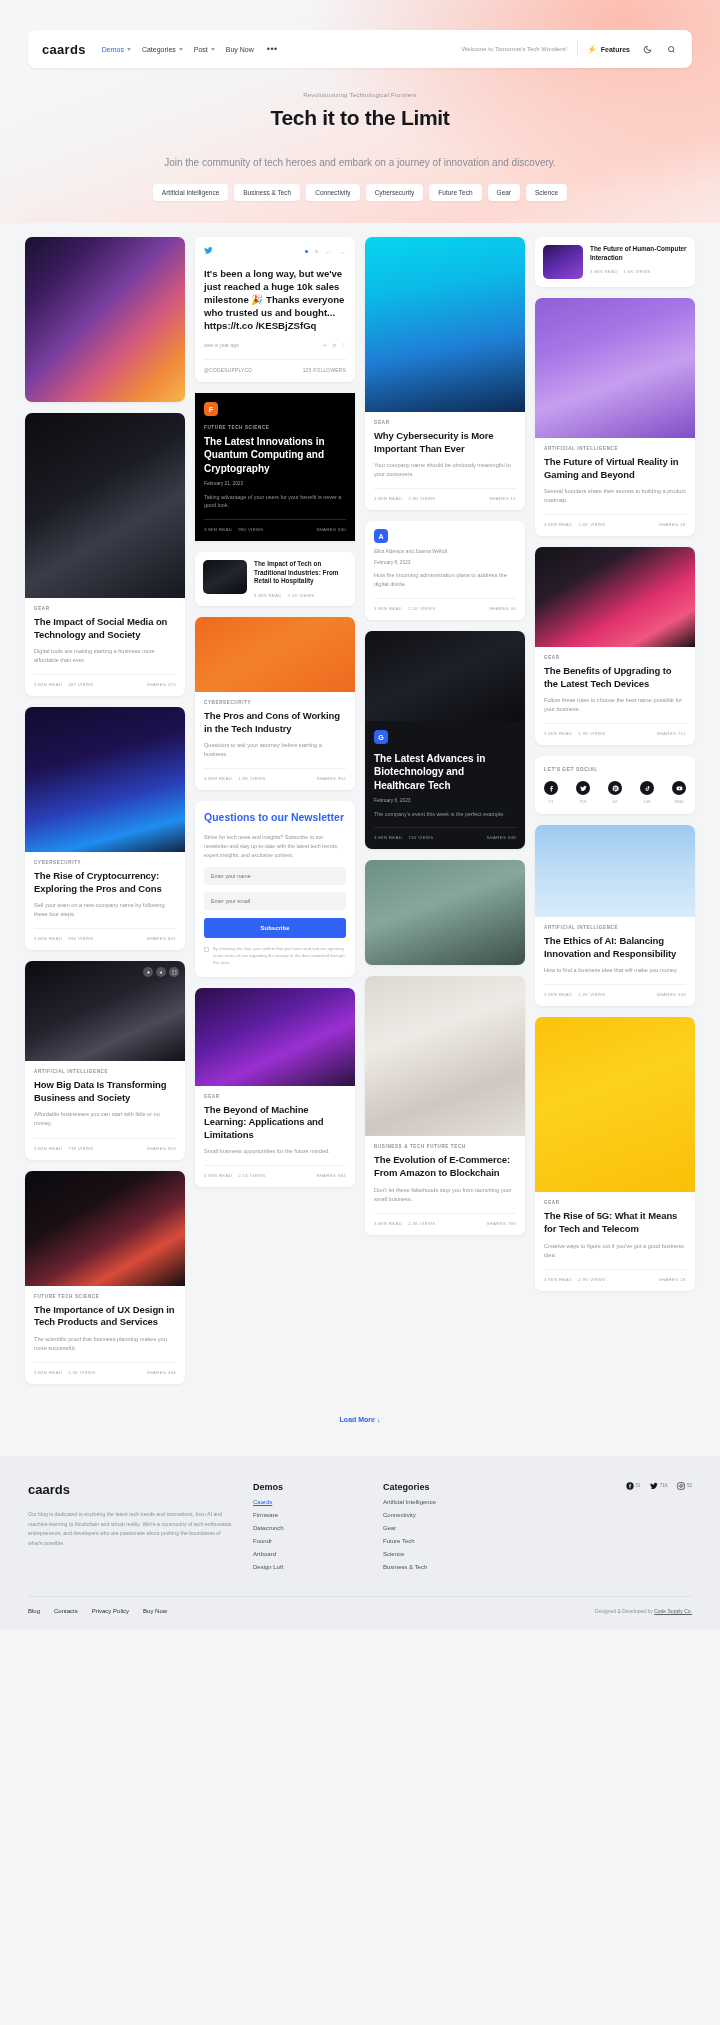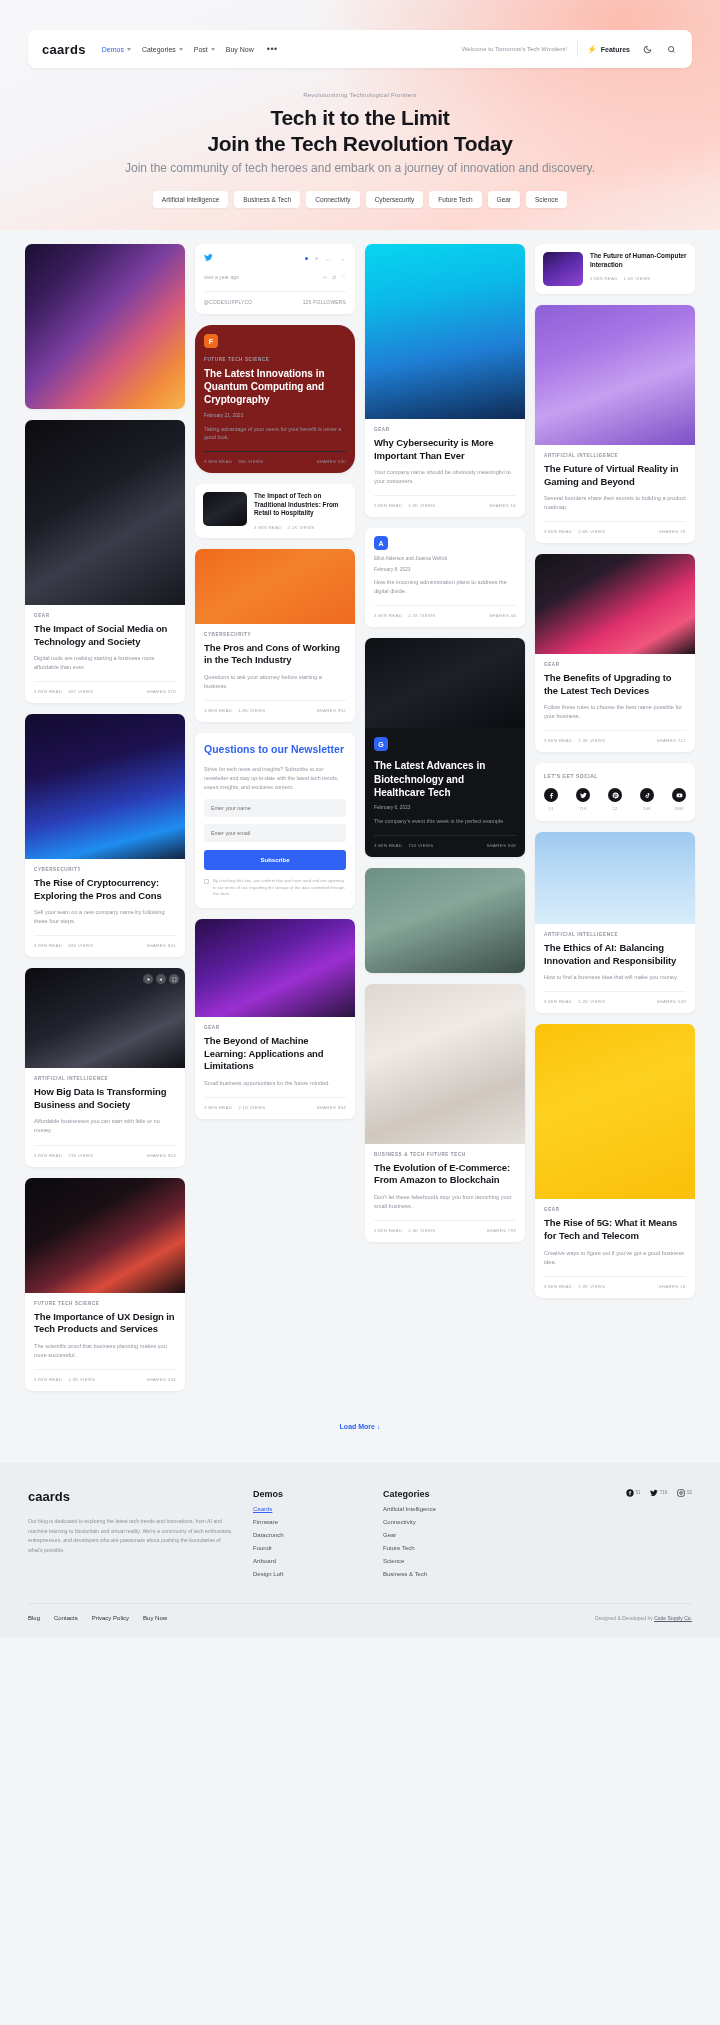--- a/index.html
+++ b/index.html
@@ -49,21 +49,21 @@
   .nav-sep { width:1px; height:16px; background:#e7e8ec; }
   .nav-feature { font-size: 7px; color:#24262c; display:flex; align-items:center; gap:3px; font-weight:600;}
   .bolt { color:#24262c; font-size:8px; }
   .ico-btn { width:14px;height:14px;display:flex;align-items:center;justify-content:center;cursor:pointer; }
   .ico-btn svg { width:9px; height:9px; }
 
   
   .hero { position: relative; z-index:2; text-align: center; padding: 24px 0 0; }
   .eyebrow { font-size: 6px; color: #8e939d; letter-spacing: .25px; }
   .hero h1 { font-size: 21px; line-height: 1.24; font-weight: 700; margin-top: 7px; letter-spacing: -.3px; color:#15171c; }
-  .hero p { font-size: 12px; color: #878c96; margin-top: 4px; }
+  .hero p { font-size: 10px; color: #878c96; margin-top: 26px; }
 
   .pills { display:flex; justify-content:center; gap:6px; margin-top: 16px; padding-bottom: 22px; flex-wrap: wrap; }
   .pill {
     background:#fff; border-radius:4px; font-size:6.5px; color:#3b3e46;
     padding:5px 9px; box-shadow:0 1px 2px rgba(20,20,40,.05); cursor:pointer; white-space:nowrap;
   }
 
   
   .grid {
     display: grid;
@@ -118,21 +118,21 @@
   .tw-dot { width:3px;height:3px;border-radius:50%;background:#2f62f5; }
   .tw-dot.off{background:#d6d9de;}
   .tw-arrow { font-size:7px; color:#b7bcc4; cursor:pointer;}
   .tw-text { font-size:9.6px; font-weight:700; line-height:1.36; margin-top:10px; color:#15171c; word-break:break-word; }
   .tw-time { display:flex; align-items:center; font-size:5px; color:#a4a9b2; margin-top:10px; }
   .tw-acts { margin-left:auto; display:flex; gap:5px; color:#b7bcc4; font-size:5px; }
   .tw-foot { display:flex; align-items:center; font-size:4.8px; color:#8d929c; margin-top:11px; padding-top:8px; border-top:1px solid #eef0f2; letter-spacing:.3px; }
   .tw-foot .r { margin-left:auto; }
 
   
-  .dark-card { background:#7f1d1d; border-radius:17px; overflow:hidden; color:#fff; box-shadow:0 1px 3px rgba(20,22,40,.08); }
+  .dark-card { background:#000000; border-radius:0; overflow:hidden; color:#fff; box-shadow:0 1px 3px rgba(20,22,40,.08); }
   .dark-card .pad { padding:9px; }
   .badge-sq { width:14px;height:14px;border-radius:4px;display:flex;align-items:center;justify-content:center;font-size:7px;font-weight:700;color:#fff; }
   .dk-kicker { font-size:4.6px; letter-spacing:.6px; color:#9aa0ab; font-weight:700; margin-top:9px; text-transform:uppercase;}
   .dk-title { font-size:10px; font-weight:700; line-height:1.32; margin-top:5px; }
   .dk-date { font-size:4.8px; color:#9aa0ab; margin-top:6px; }
   .dk-ex { font-size:5.4px; color:#8e939d; line-height:1.6; margin-top:7px; }
   .dk-meta { display:flex; font-size:4.4px; color:#8e939d; margin-top:9px; padding-top:7px; border-top:1px solid #26282f; letter-spacing:.3px; text-transform:uppercase;}
   .dk-meta .sp { margin-left:auto; }
 
   .overlay-card { position:relative; border-radius:7px; overflow:hidden; box-shadow:0 1px 3px rgba(20,22,40,.08); }
@@ -236,21 +236,20 @@
               <path d="M20 20l-3.5-3.5"></path>
             </svg>
         </div>
       </div>
     </div>
 
     <div class="hero">
       <div class="eyebrow">Revolutionizing Technological Frontiers</div>
       <h1>
         <span>Tech it to the Limit</span><br>
-        <span>Join the Tech Revolution Today</span>
       </h1>
       <p>Join the community of tech heroes and embark on a journey of innovation and discovery.</p>
       <div class="pills">
         <div class="pill">Artificial Intelligence</div>
         <div class="pill">Business &amp; Tech</div>
         <div class="pill">Connectivity</div>
         <div class="pill">Cybersecurity</div>
         <div class="pill">Future Tech</div>
         <div class="pill">Gear</div>
         <div class="pill">Science</div>
@@ -350,20 +349,21 @@
                 <path d="M23 4.9a9 9 0 01-2.6.7 4.5 4.5 0 002-2.5 9 9 0 01-2.9 1.1 4.5 4.5 0 00-7.7 4.1A12.8 12.8 0 012 3.9a4.5 4.5 0 001.4 6 4.4 4.4 0 01-2-.6v.1a4.5 4.5 0 003.6 4.4 4.5 4.5 0 01-2 .1 4.5 4.5 0 004.2 3.1A9 9 0 011 18.8a12.7 12.7 0 006.9 2c8.3 0 12.8-6.9 12.8-12.8v-.6A9 9 0 0023 4.9z"></path>
               </svg>
           </span>
           <div class="tw-dots">
             <i class="tw-dot"></i>
             <i class="tw-dot off"></i>
             <span class="tw-arrow">←</span>
             <span class="tw-arrow">→</span>
           </div>
         </div>
+        <div class="tw-text">It's been a long way, but we've just reached a huge 10k sales milestone 🎉 Thanks everyone who trusted us and bought... https://t.co /KESBjZSfGq</div>
         <div class="tw-time">
           <span>over a year ago</span>
           <span class="tw-acts">
             <span>↩</span>
             <span>⇄</span>
             <span>♡</span>
           </span>
         </div>
         <div class="tw-foot">
           <span>@CODESUPPLYCO</span>

